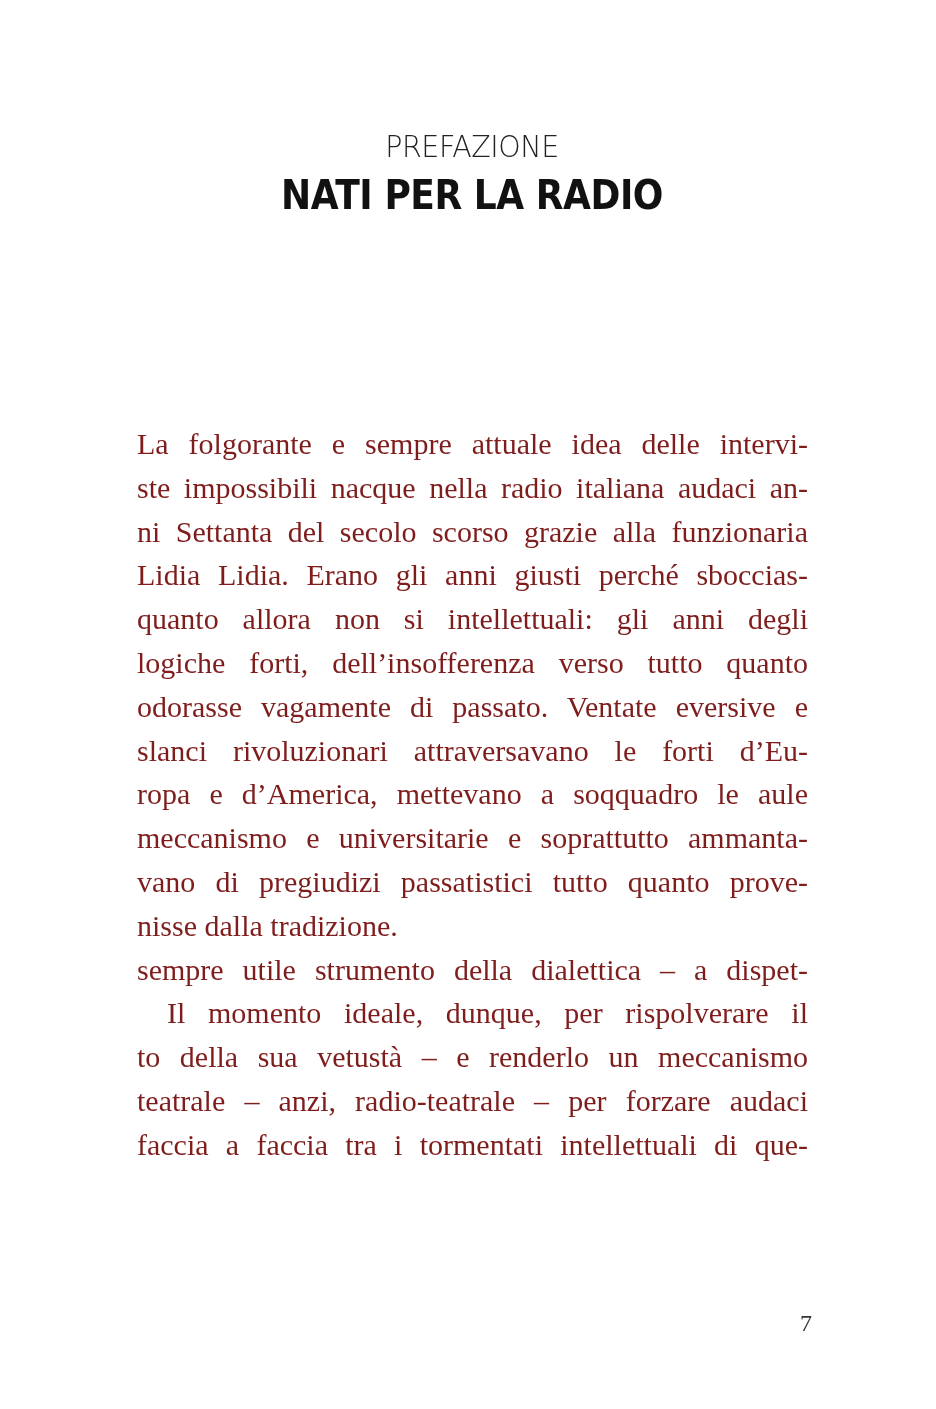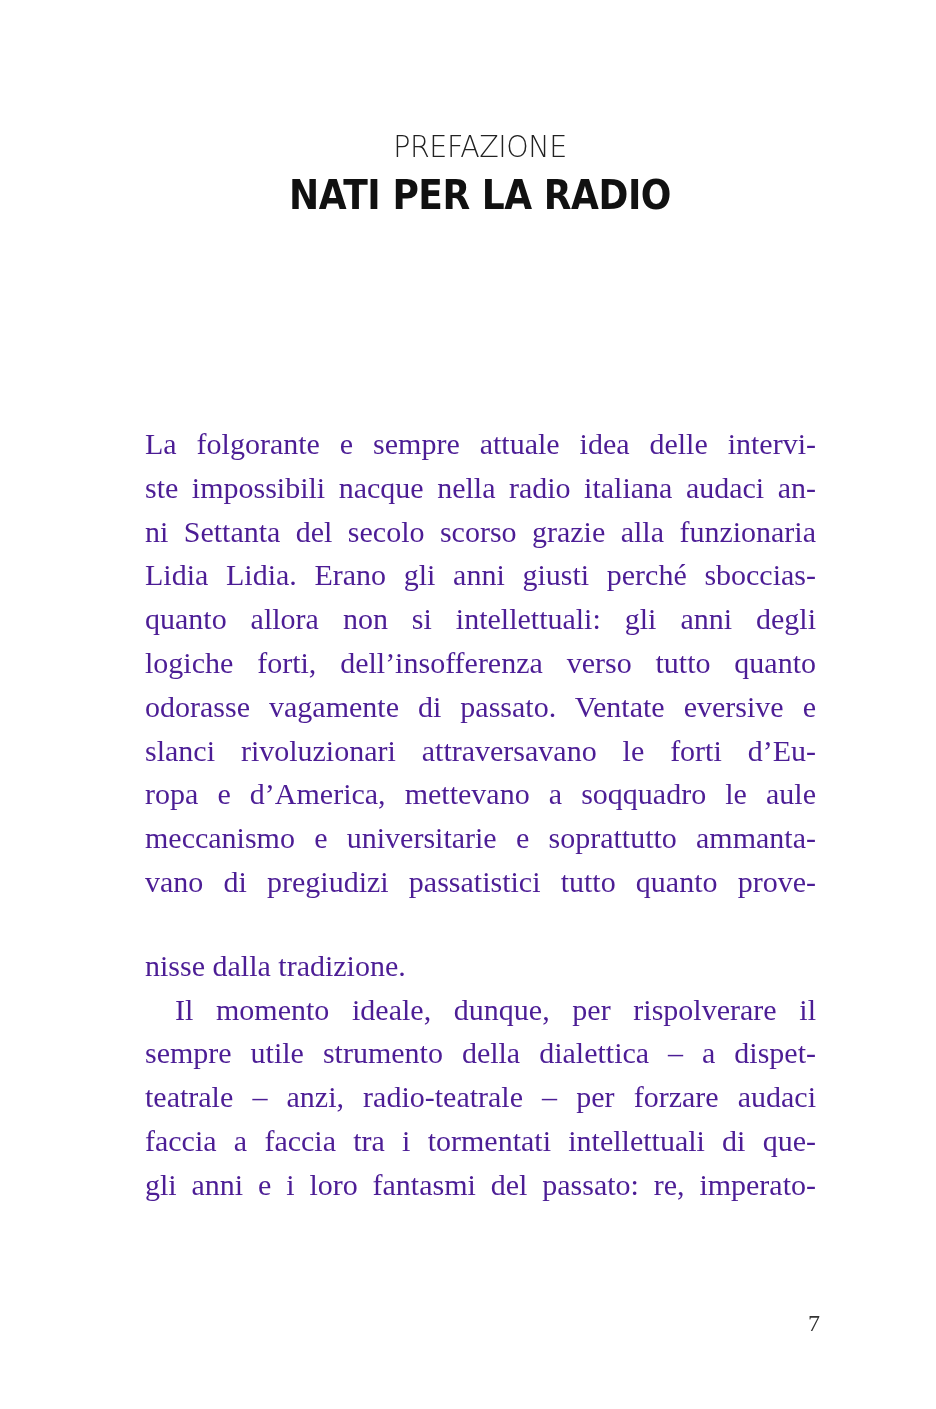--- a/index.html
+++ b/index.html
@@ -9,21 +9,21 @@
     }
     body {
       width: 936px;
       height: 1409px;
       position: relative;
       overflow: hidden;
       color: #1a1a1a;
     }
     .page {
       position: absolute;
-      left: 12px; top: 0;
+      left: 4px; top: 0;
       width: 784px;
       height: 1409px;
     }
     .chapter-label {
       position: absolute;
       top: 128px;
       left: 0;
       width: 936px;
       text-align: center;
       font-family: "DejaVu Sans", sans-serif;
@@ -47,32 +47,31 @@
       transform: scaleX(0.9);
     }
     .body-text {
       position: absolute;
       top: 422px;
       left: 133px;
       width: 671px;
       font-family: "Liberation Serif", "DejaVu Serif", serif;
       font-size: 30px;
       line-height: 43.8px;
-      color: #4c1d95;
+      color: #7f1d1d;
     }
     .line {
       display: block;
       white-space: nowrap;
       text-align: justify;
       text-align-last: justify;
       height: 43.8px;
     }
     .line.last {
       text-align-last: left;
-      margin-top: 40px;
     }
     .line.indent {
       padding-left: 30px;
     }
     .page-number {
       position: absolute;
       top: 1310px;
       left: 788px;
       width: 20px;
       text-align: right;
@@ -98,23 +97,23 @@
       <span class="line">quanto allora non si intellettuali: gli anni degli</span>
       <span class="line">logiche forti, dell’insofferenza verso tutto quanto</span>
       <span class="line">odorasse vagamente di passato. Ventate eversive e</span>
       <span class="line">slanci rivoluzionari attraversavano le forti d’Eu-</span>
       <span class="line">ropa e d’America, mettevano a soqquadro le aule</span>
       <span class="line">meccanismo e universitarie e soprattutto ammanta-</span>
       <span class="line">vano di pregiudizi passatistici tutto quanto prove-</span>
       <span class="line last">nisse dalla tradizione.</span>
     </div>
     <div>
+      <span class="line">sempre utile strumento della dialettica – a dispet-</span>
       <span class="line indent">Il momento ideale, dunque, per rispolverare il</span>
-      <span class="line">sempre utile strumento della dialettica – a dispet-</span>
+      <span class="line">to della sua vetustà – e renderlo un meccanismo</span>
       <span class="line">teatrale – anzi, radio-teatrale – per forzare audaci</span>
       <span class="line">faccia a faccia tra i tormentati intellettuali di que-</span>
-      <span class="line">gli anni e i loro fantasmi del passato: re, imperato-</span>
     </div>
   </div>
 
   <div class="page-number">7</div>
 
 </div>
 
 </body></html>

